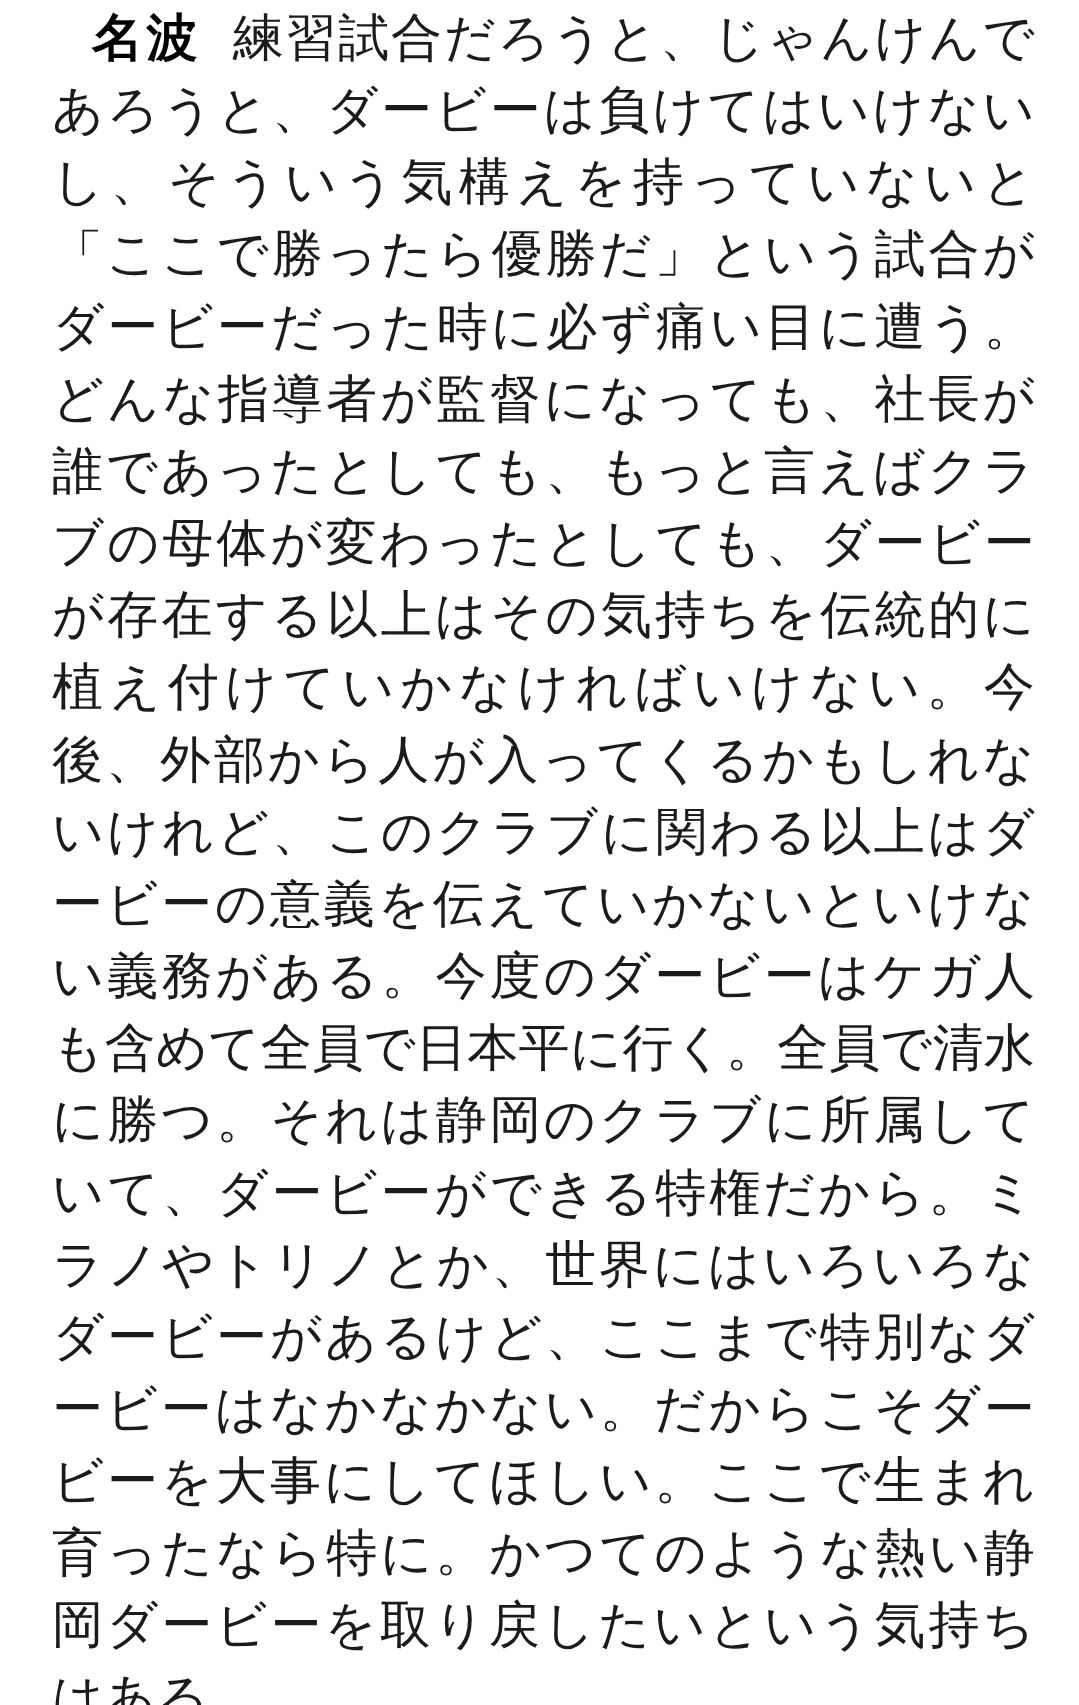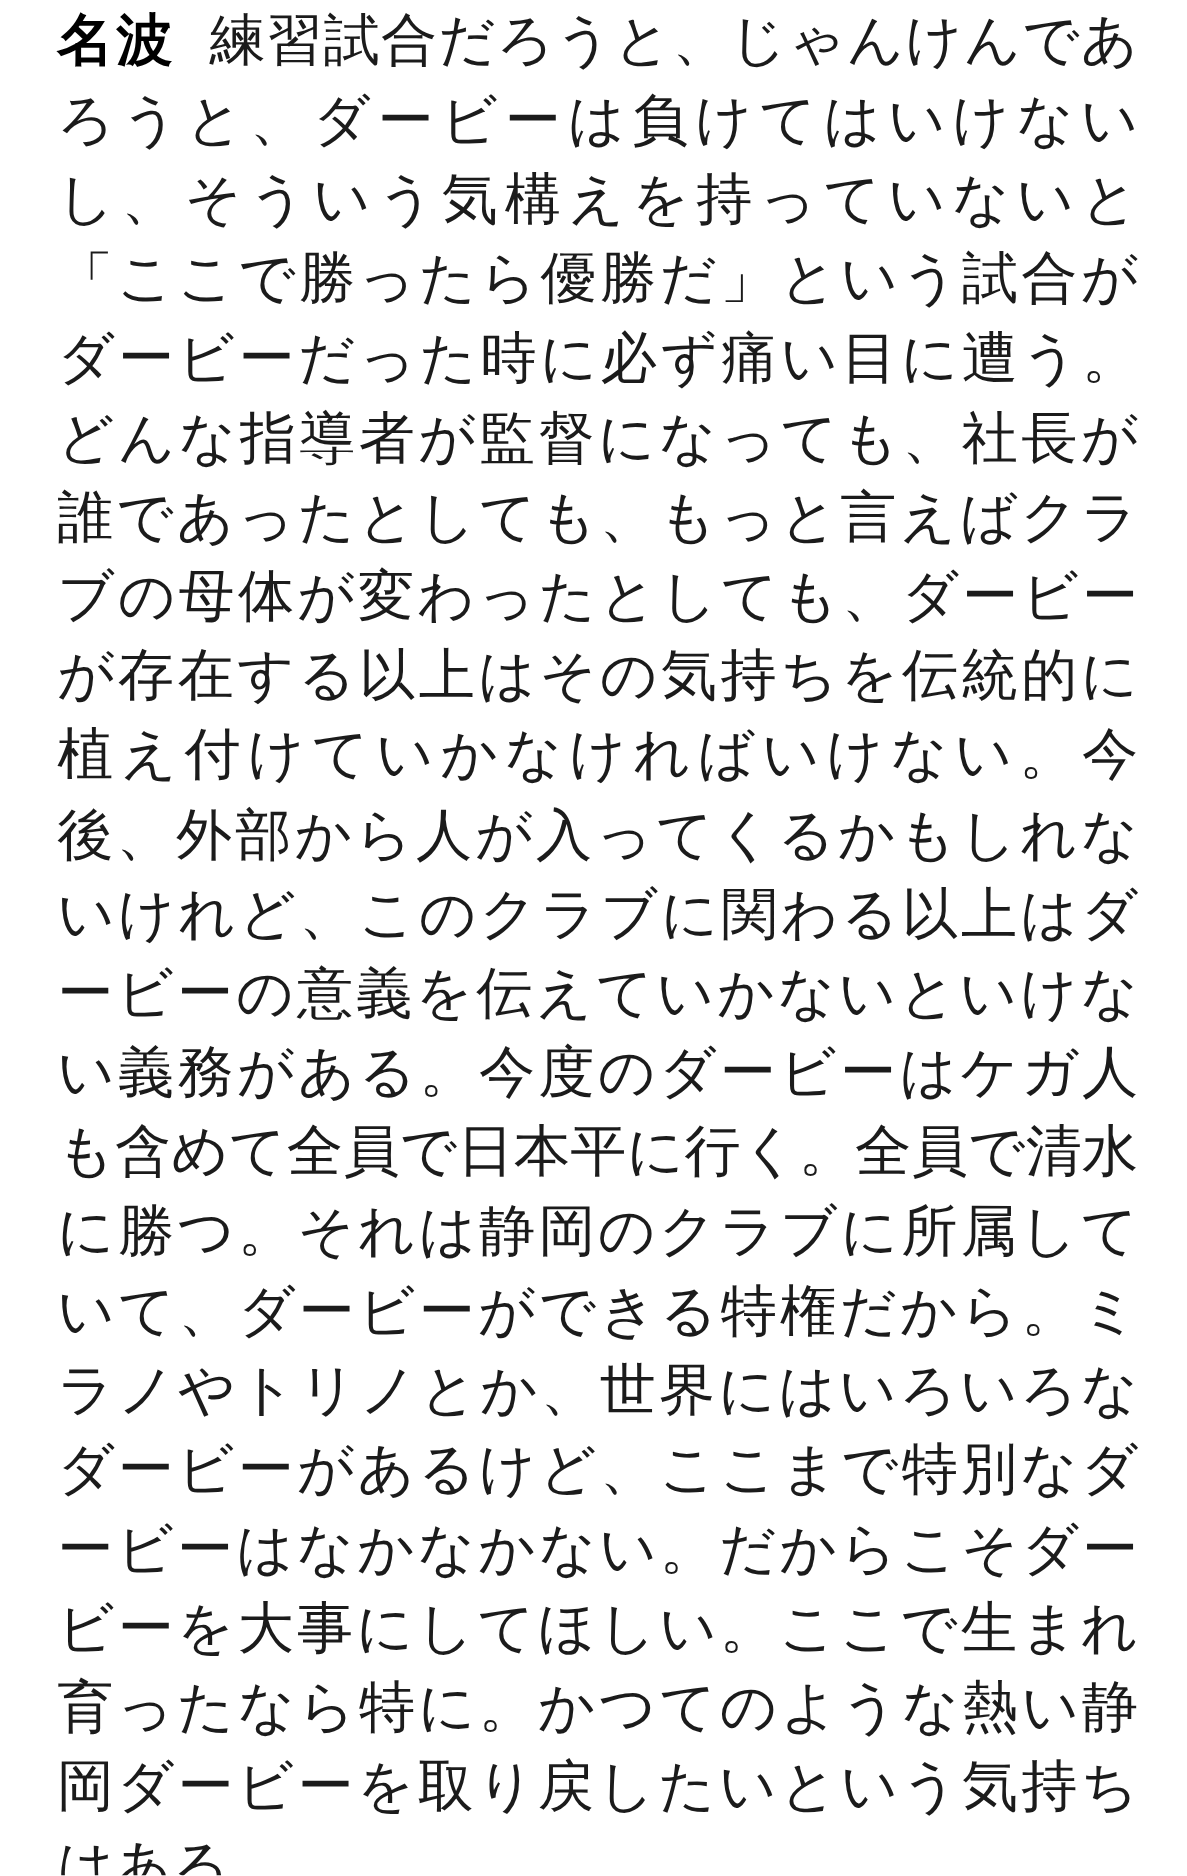--- a/index.html
+++ b/index.html
@@ -30,20 +30,21 @@
     text-align: justify;
     text-justify: inter-character;
     word-break: break-all;
     margin: 0;
     padding-top: 2px;
   }
   .speaker {
     font-weight: 700;
     color: #000000;
     letter-spacing: 0.04em;
+    margin-left: 40px;
   }
   .speaker-gap {
     display: inline-block;
     width: 30px;
   }
   .body-text {
     font-weight: 400;
   }
 </style>
 </head>

